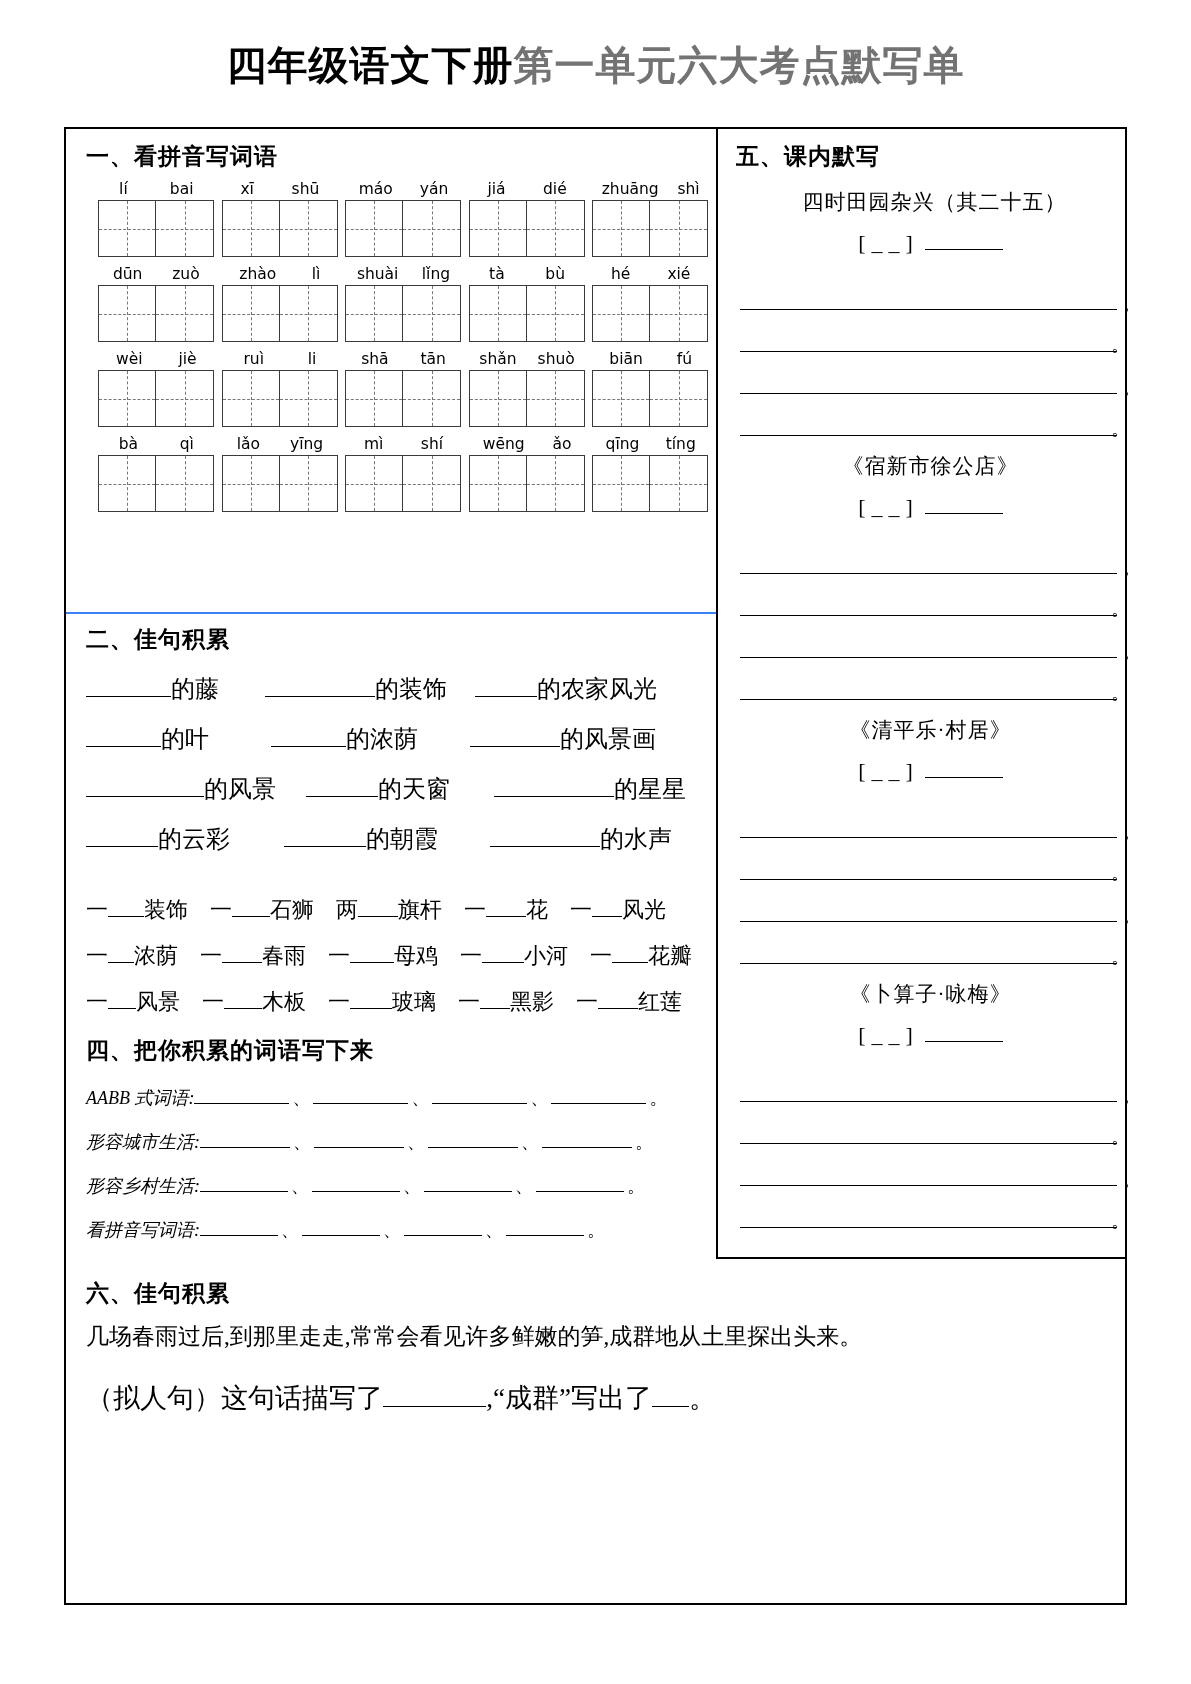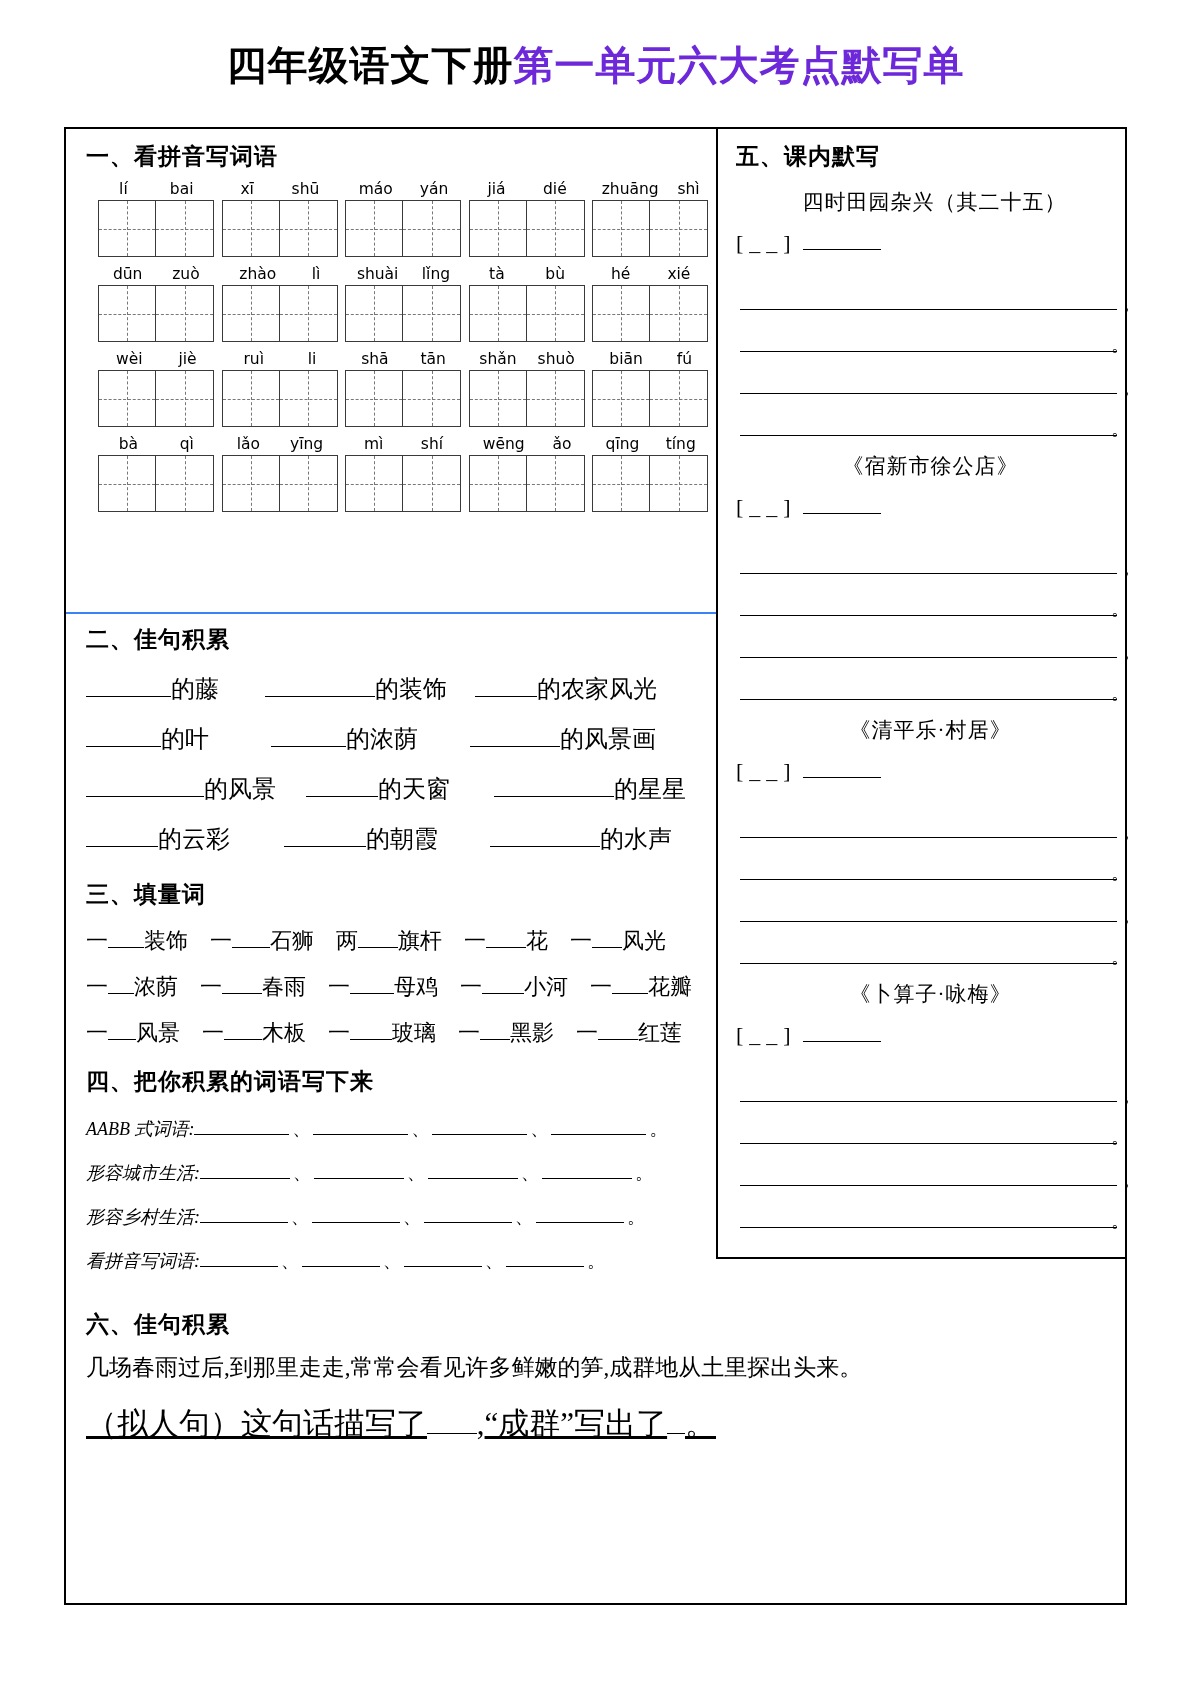--- a/index.html
+++ b/index.html
@@ -28,21 +28,21 @@
     font-size: 40px;
     font-weight: bold;
     letter-spacing: 1px;
     color: #000;
   }
   .title-red {
     font-family: "Liberation Sans", "DejaVu Sans", sans-serif;
     font-size: 40px;
     font-weight: bold;
     letter-spacing: 1px;
-    color: #6d28d9;
+    color: #737373;
   }
 
   
   .page-frame {
     position: absolute;
     left: 64px;
     top: 127px;
     width: 1063px;
     height: 1478px;
     border: 2px solid #000;
@@ -179,39 +179,38 @@
   .acc-sep { padding: 0 3px; font-style: normal; }
 
   
   .sec6 { padding: 10px 0 0 20px; }
   .sent-main {
     font-size: 23px;
     margin-top: 12px;
     white-space: nowrap;
   }
   .sent-sub {
-    font-size: 31px;
-    margin-top: 20px;
+    font-size: 27px;
+    margin-top: 28px;
     white-space: nowrap;
     display: flex;
     align-items: baseline;
-    text-decoration: underline;
   }
 
   
   .sec5 { padding: 12px 0 0 18px; }
   .poem-title {
     text-align: center;
     font-size: 21px;
     margin-top: 16px;
     letter-spacing: 1px;
   }
   .poem-title.first { text-indent: 8px; }
   .bracket-line {
-    text-align: left;
+    text-align: center;
     margin-top: 14px;
     font-size: 22px;
     letter-spacing: 2px;
   }
   .bracket-line .bk {
     display: inline-block;
     letter-spacing: 6px;
   }
   .bracket-line .short-blank {
     display: inline-block;
@@ -487,21 +486,20 @@
           <div class="match-row">
             <span class="match-item"><span class="blank" style="width: 72px;"></span><span>的云彩</span></span>
             <span style="display: inline-block; width: 54px;"></span>
             <span class="match-item"><span class="blank" style="width: 82px;"></span><span>的朝霞</span></span>
             <span style="display: inline-block; width: 52px;"></span>
             <span class="match-item"><span class="blank" style="width: 110px;"></span><span>的水声</span></span>
           </div>
         </div>
 
       <div class="sec3" style="padding-left:0;margin-top:18px;">
-        <div class="sec-head">三、填量词</div>
         <div id="liang-rows">
             <div class="liang-row">
               <span class="liang-item"><span>一</span><span class="blank" style="width: 36px;"></span><span>装饰</span></span>
               <span style="display: inline-block; width: 22px;"></span>
               <span class="liang-item"><span>一</span><span class="blank" style="width: 38px;"></span><span>石狮</span></span>
               <span style="display: inline-block; width: 22px;"></span>
               <span class="liang-item"><span>两</span><span class="blank" style="width: 40px;"></span><span>旗杆</span></span>
               <span style="display: inline-block; width: 22px;"></span>
               <span class="liang-item"><span>一</span><span class="blank" style="width: 40px;"></span><span>花</span></span>
               <span style="display: inline-block; width: 22px;"></span>

